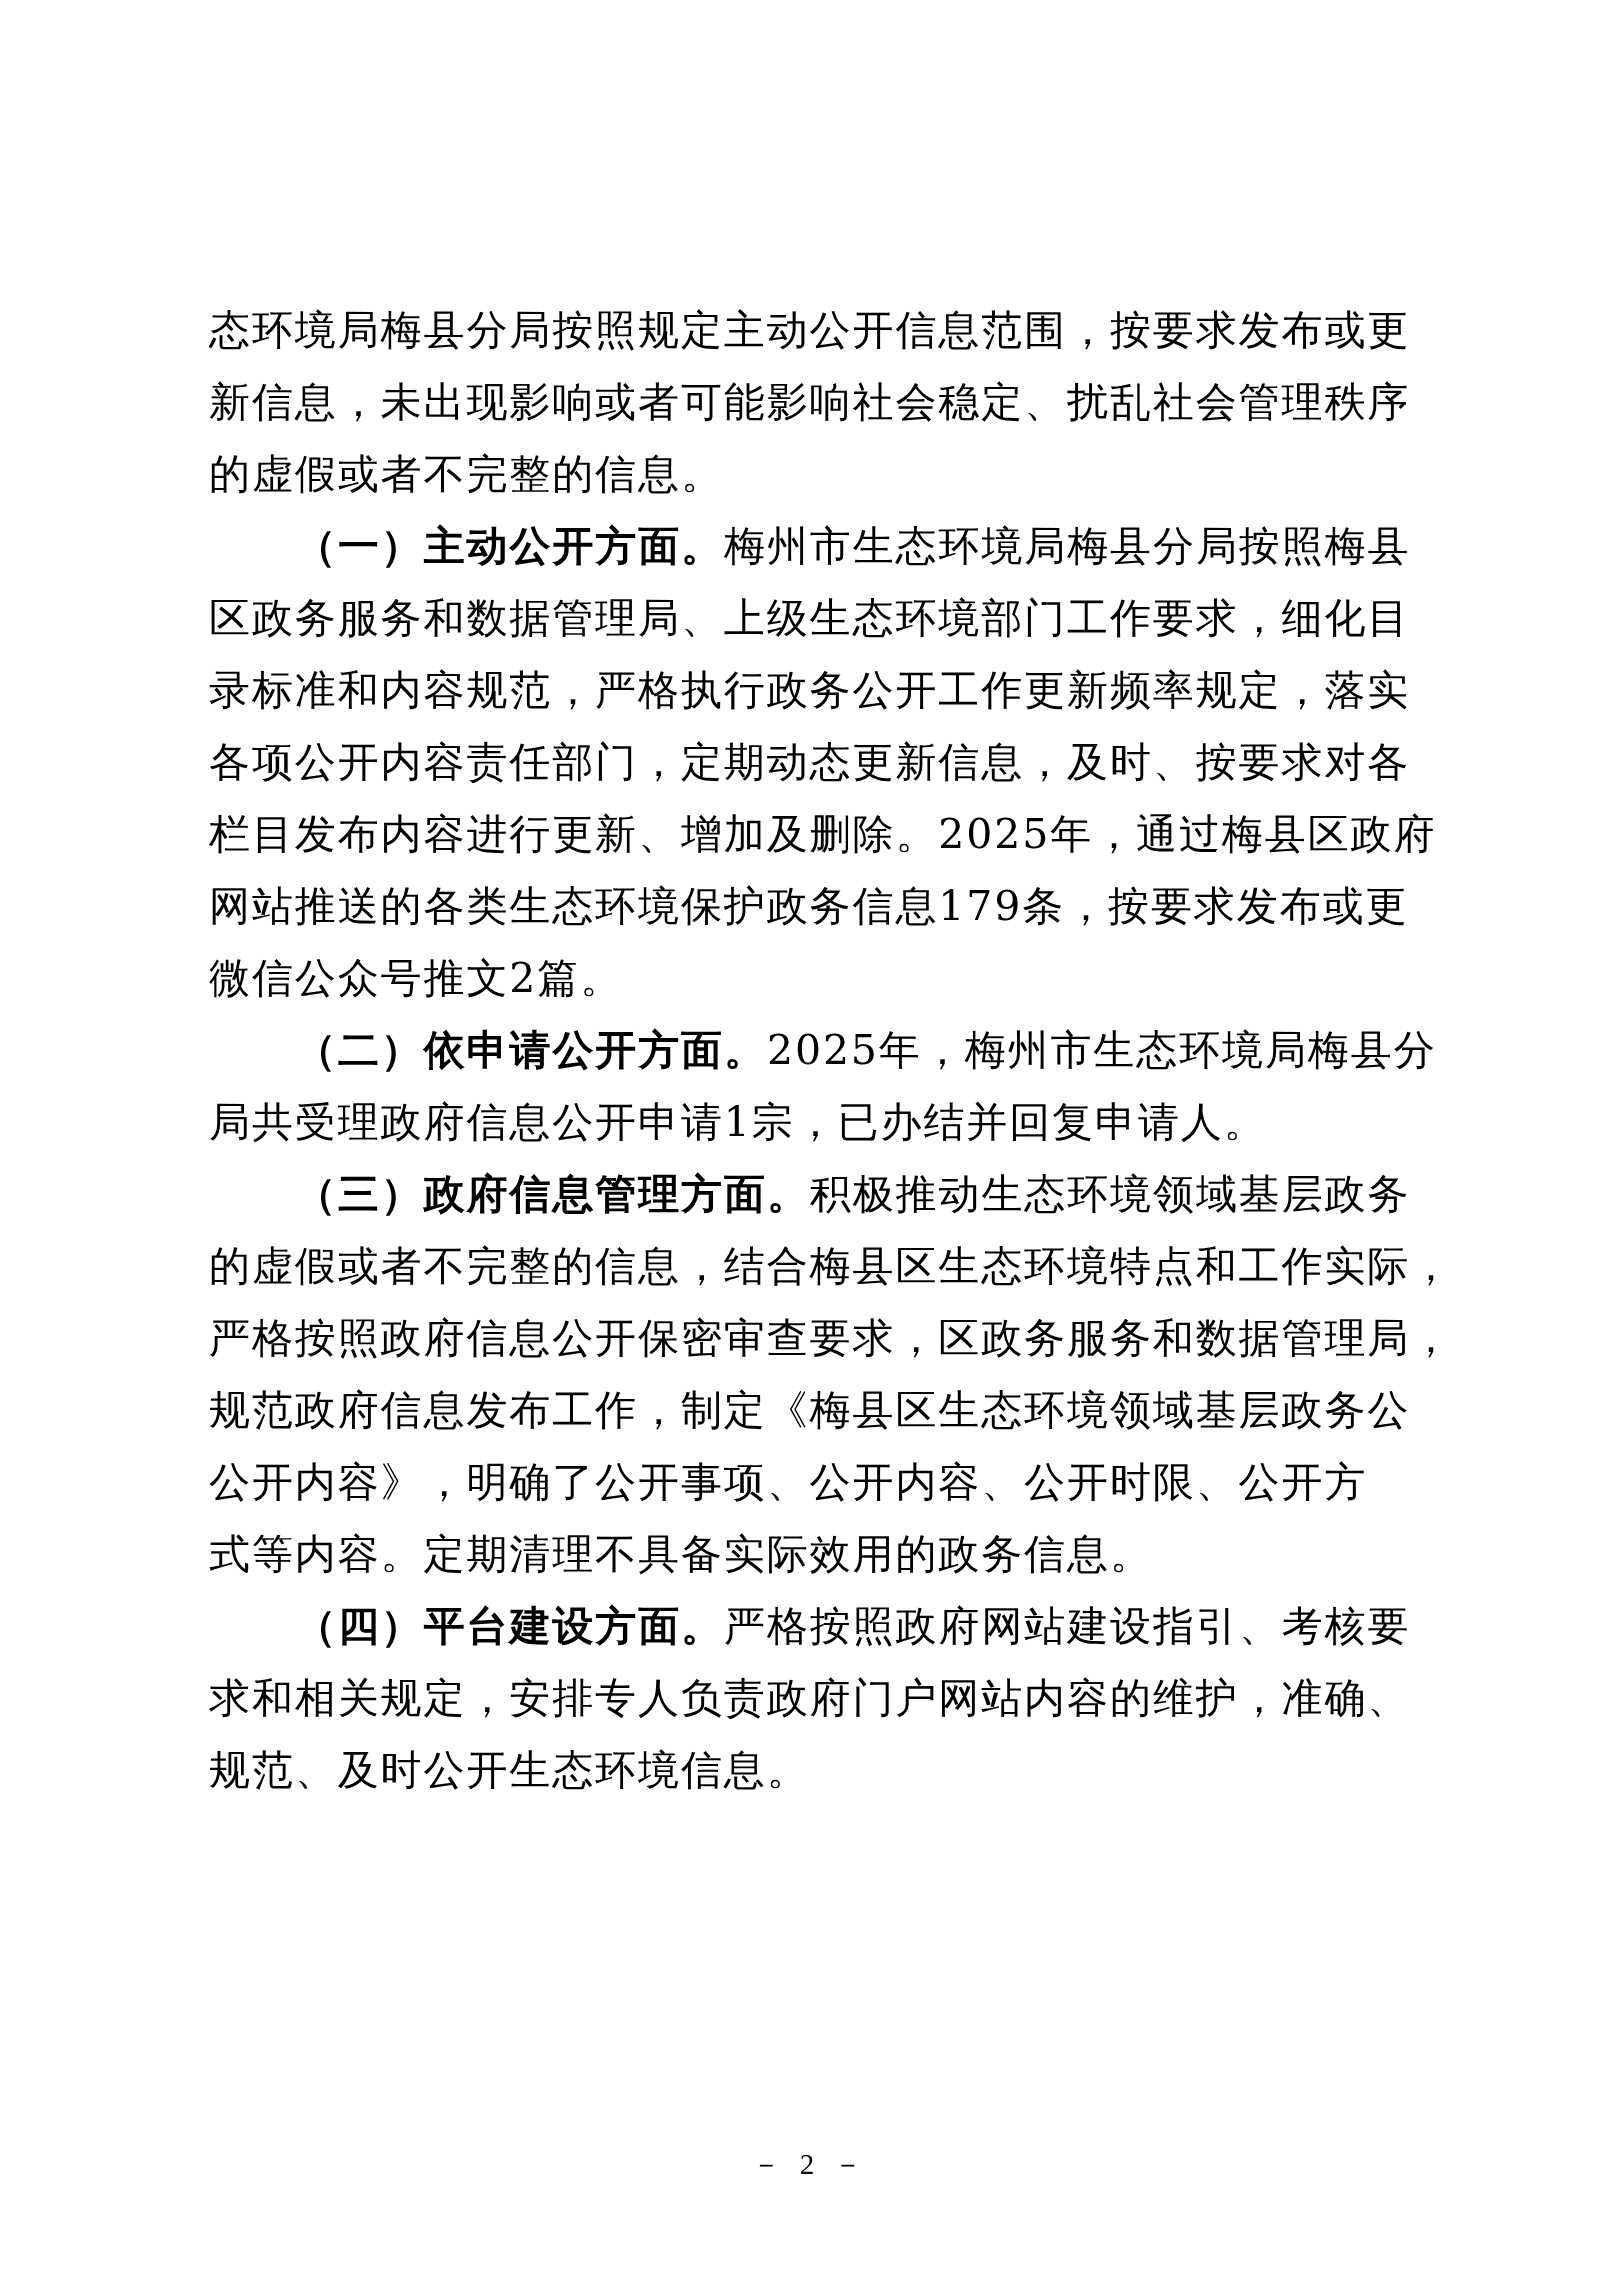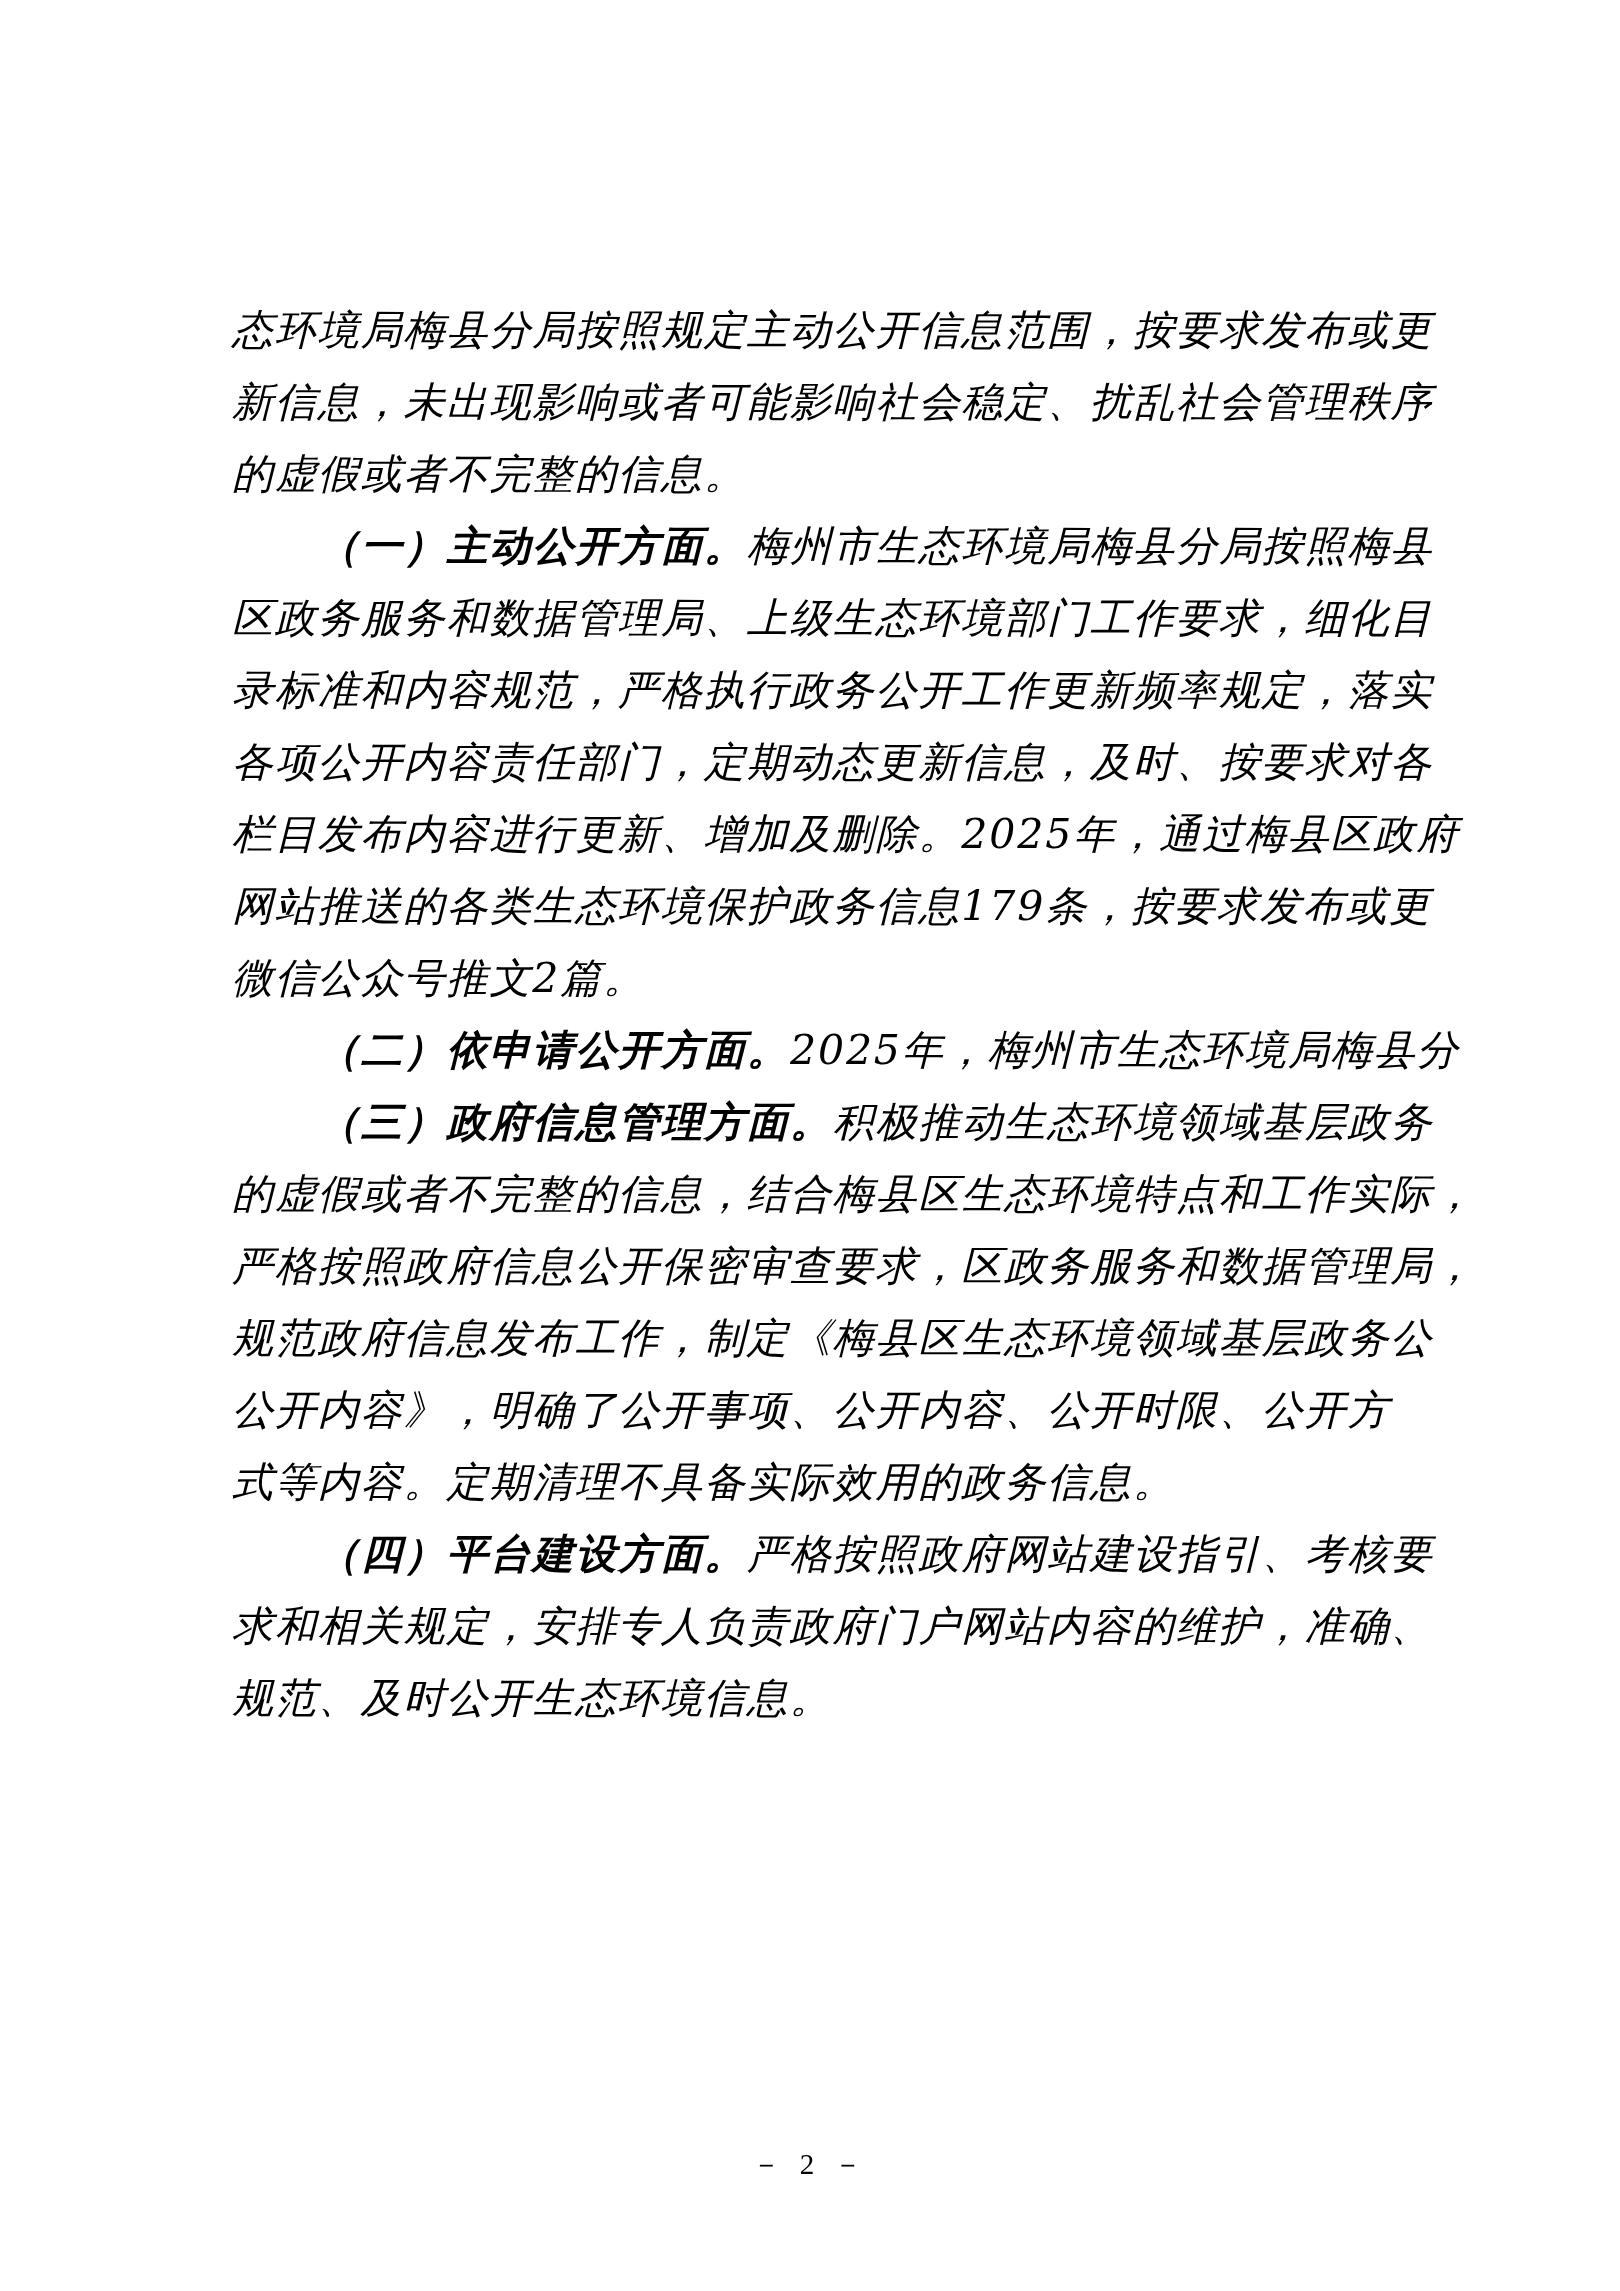--- a/index.html
+++ b/index.html
@@ -17,24 +17,23 @@
   }
   .page {
     position: absolute;
     left: 0; top: 0;
     width: 1620px;
     height: 2292px;
     background: #ffffff;
   }
   .body-text {
     position: absolute;
-    left: 232px;
+    left: 209px;
     top: 294px;
     width: 1215px;
-    font-style: italic;
   }
   .line {
     height: 72px;
     line-height: 72px;
     font-size: 41px;
     letter-spacing: 1.9px;
     white-space: nowrap;
     overflow: visible;
   }
   .line.indent {
@@ -67,20 +66,21 @@
 
     <div class="line indent"><span class="heading">（一）主动公开方面。</span><span>梅州市生态环境局梅县分局按照梅县</span></div>
     <div class="line">区政务服务和数据管理局、上级生态环境部门工作要求，细化目</div>
     <div class="line">录标准和内容规范，严格执行政务公开工作更新频率规定，落实</div>
     <div class="line">各项公开内容责任部门，定期动态更新信息，及时、按要求对各</div>
     <div class="line">栏目发布内容进行更新、增加及删除。2025年，通过梅县区政府</div>
     <div class="line">网站推送的各类生态环境保护政务信息179条，按要求发布或更</div>
     <div class="line">微信公众号推文2篇。</div>
 
     <div class="line indent"><span class="heading">（二）依申请公开方面。</span><span>2025年，梅州市生态环境局梅县分</span></div>
+    <div class="line">局共受理政府信息公开申请1宗，已办结并回复申请人。</div>
 
     <div class="line indent"><span class="heading">（三）政府信息管理方面。</span><span>积极推动生态环境领域基层政务</span></div>
     <div class="line">的虚假或者不完整的信息，结合梅县区生态环境特点和工作实际，</div>
     <div class="line">严格按照政府信息公开保密审查要求，区政务服务和数据管理局，</div>
     <div class="line">规范政府信息发布工作，制定《梅县区生态环境领域基层政务公</div>
     <div class="line">公开内容》，明确了公开事项、公开内容、公开时限、公开方</div>
     <div class="line">式等内容。定期清理不具备实际效用的政务信息。</div>
 
     <div class="line indent"><span class="heading">（四）平台建设方面。</span><span>严格按照政府网站建设指引、考核要</span></div>
     <div class="line">求和相关规定，安排专人负责政府门户网站内容的维护，准确、</div>

